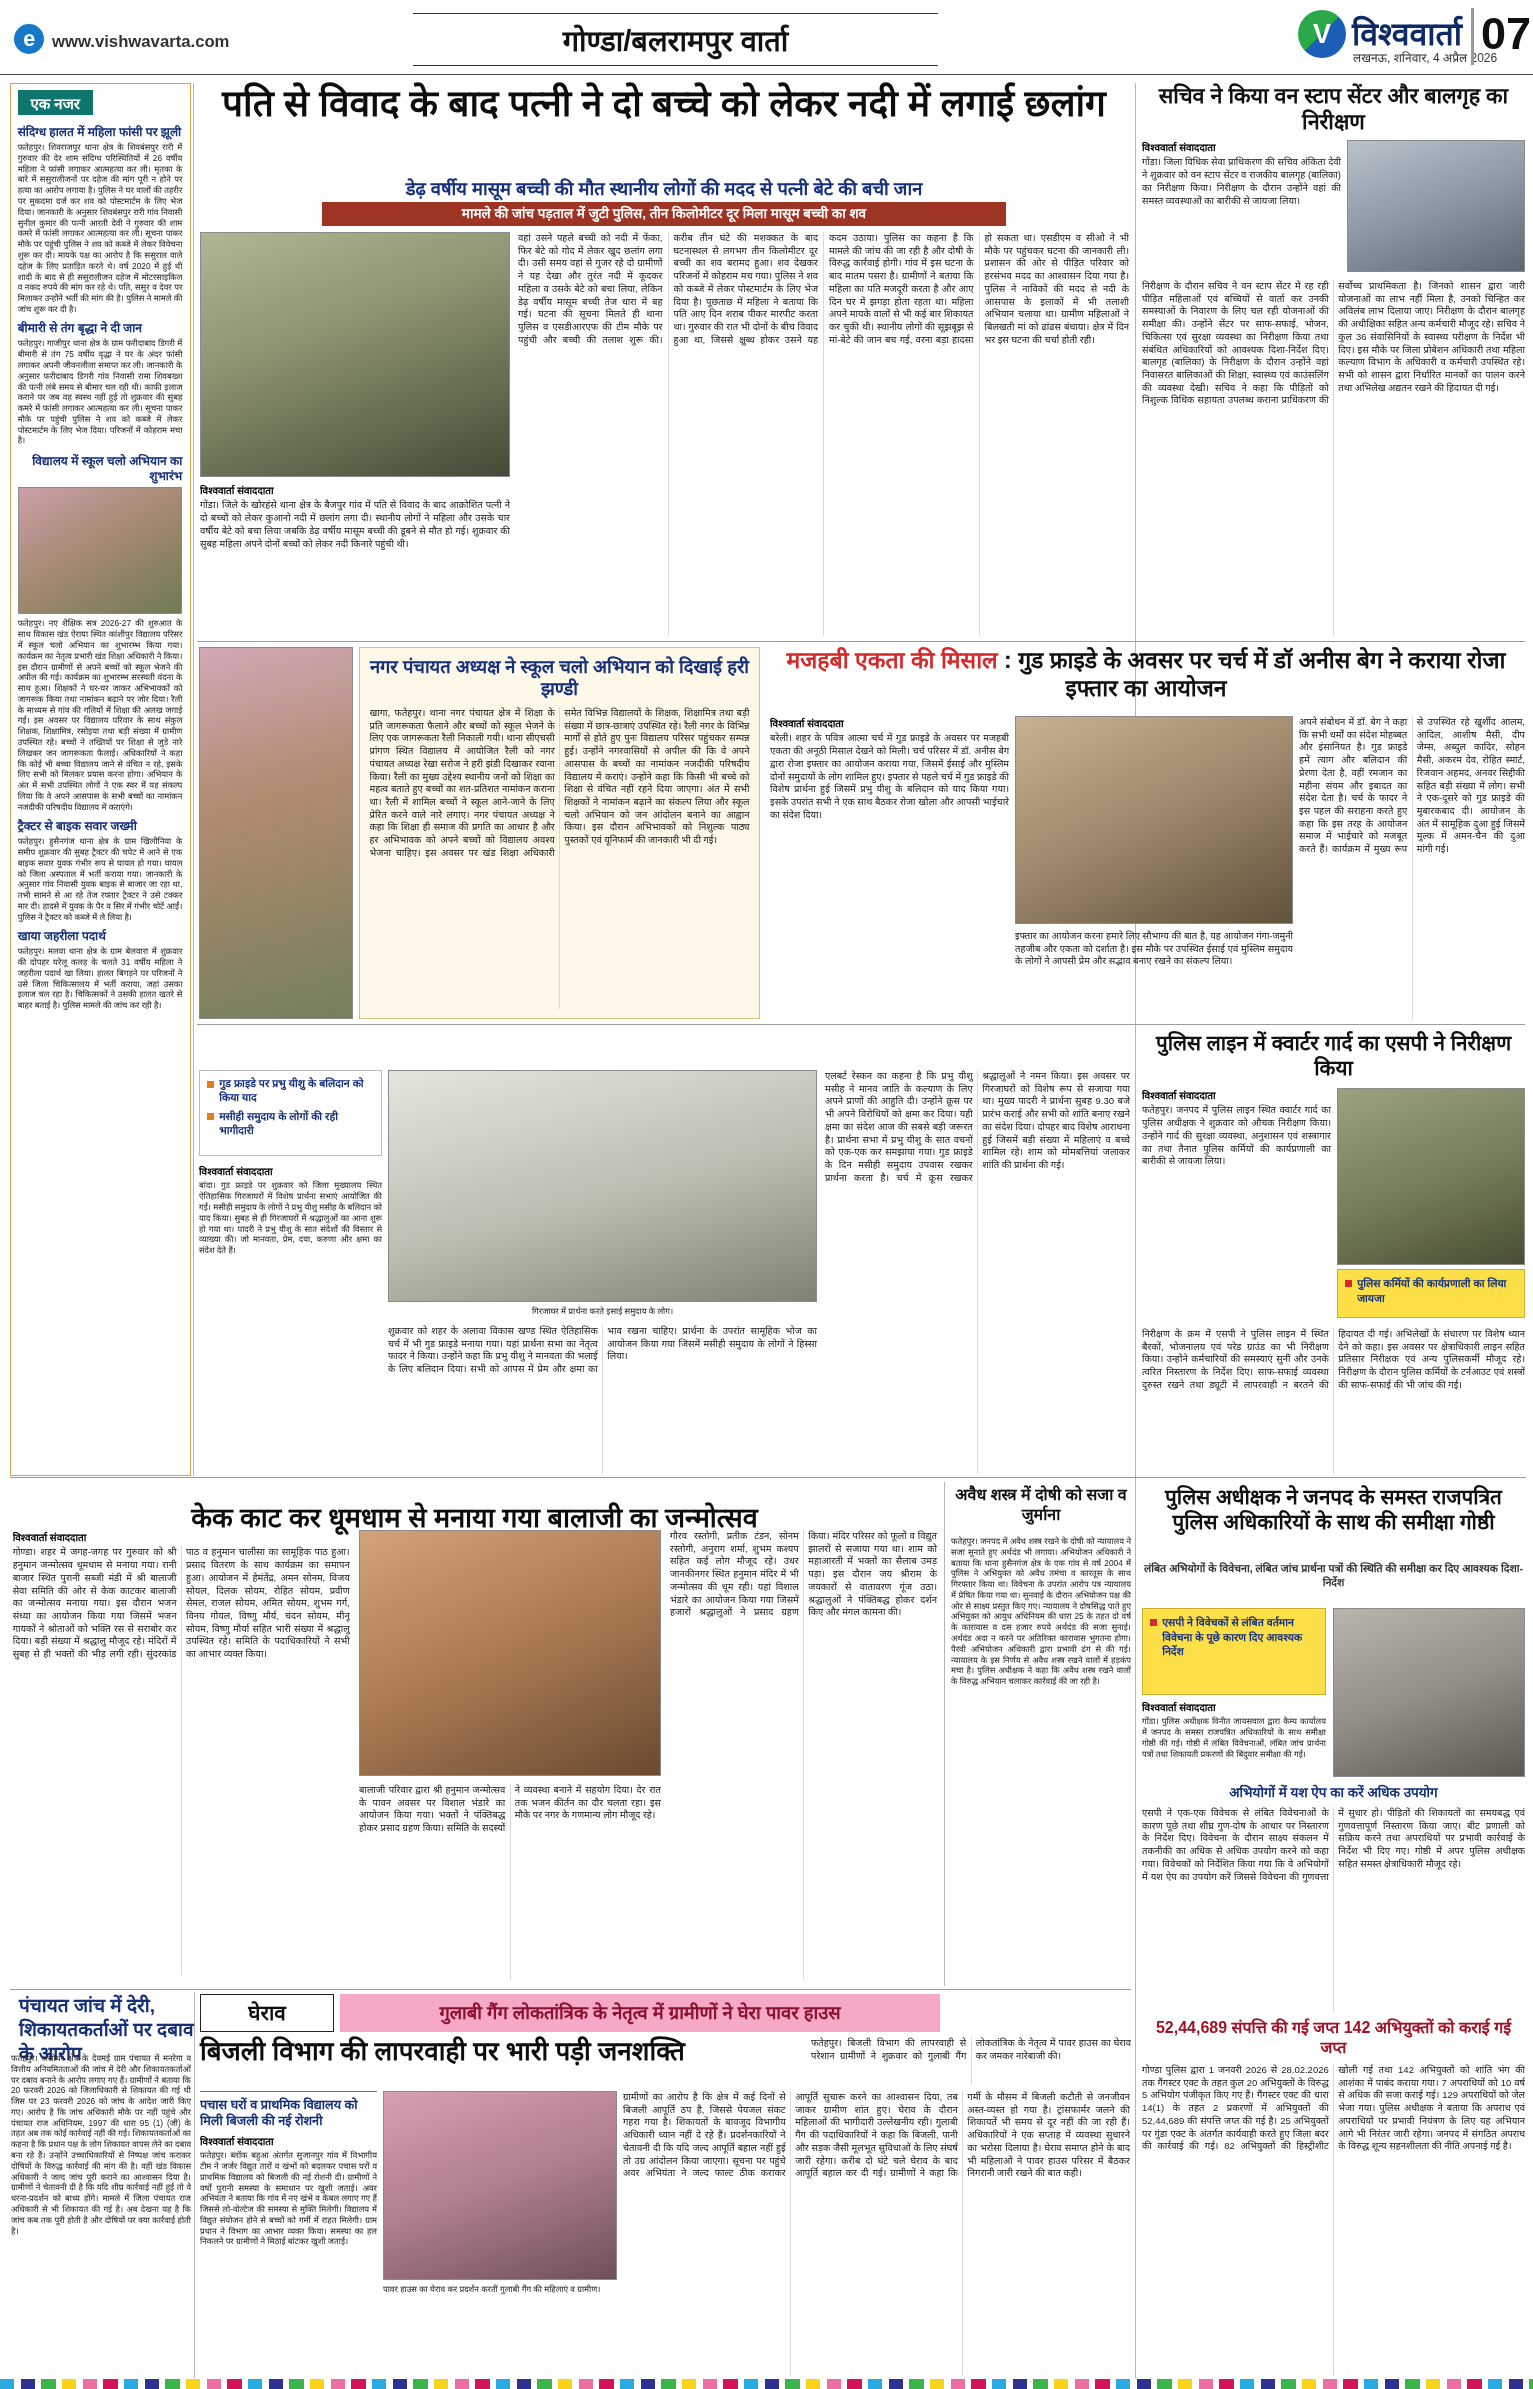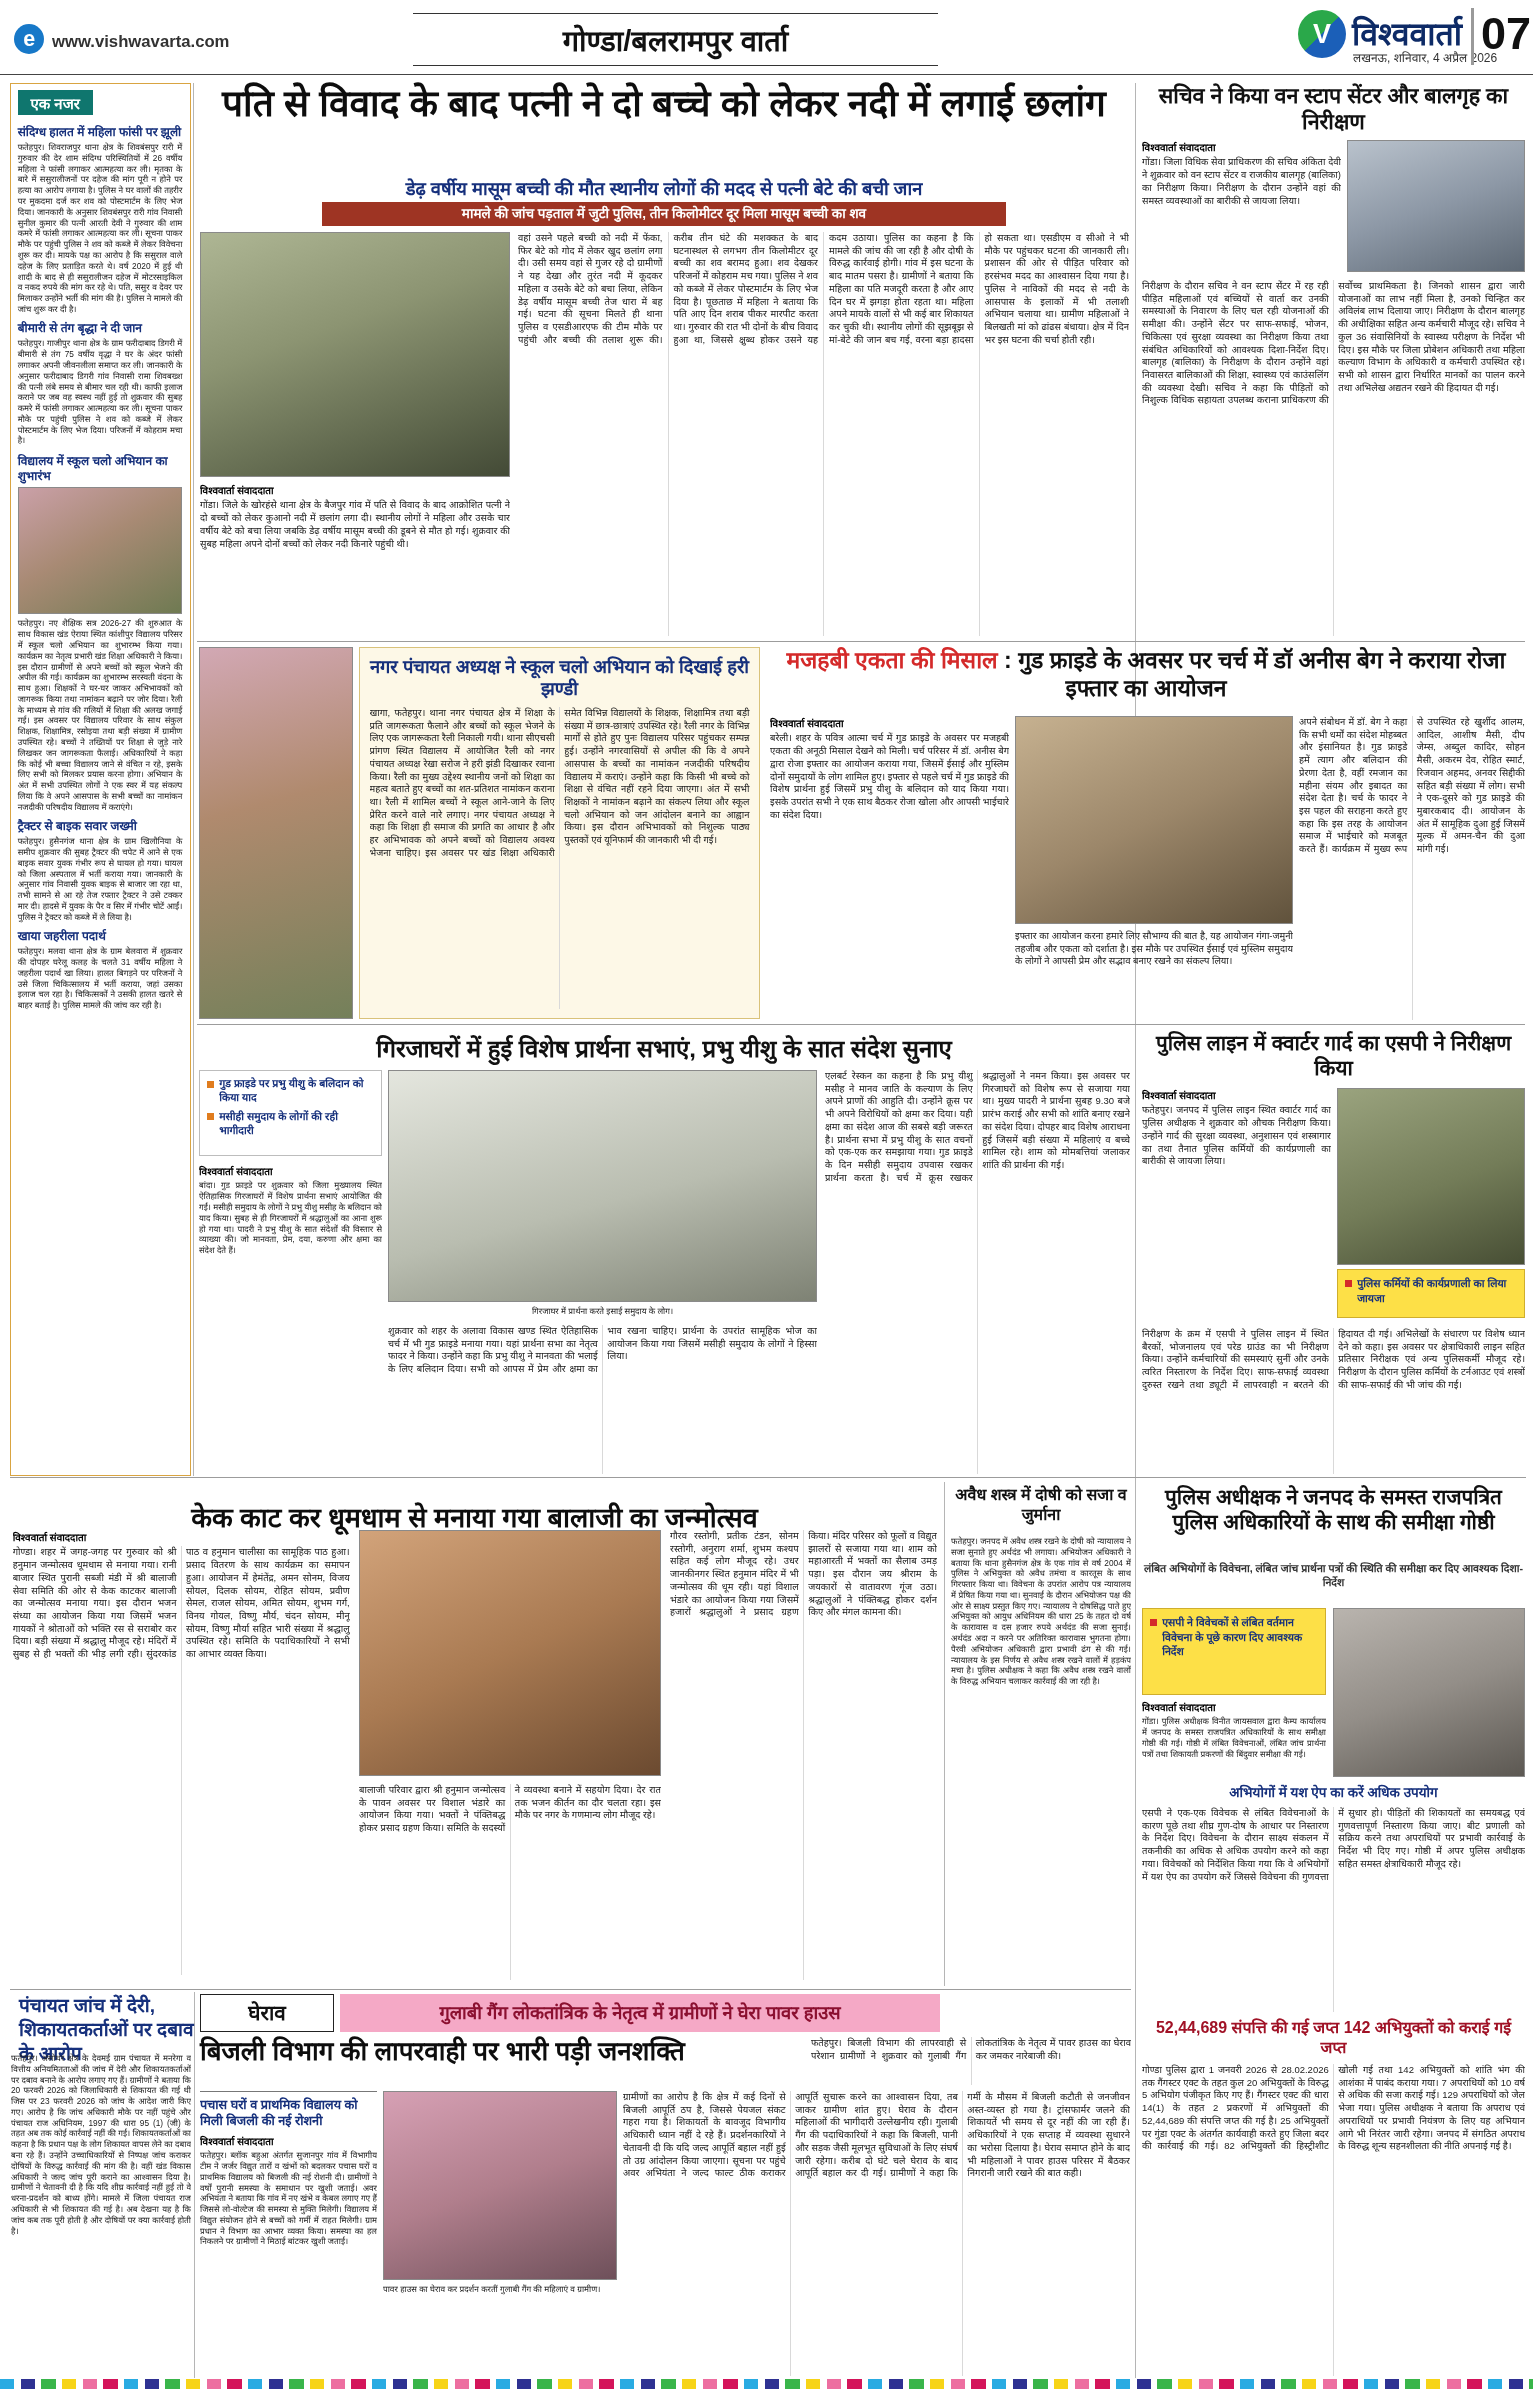--- a/index.html
+++ b/index.html
@@ -72,21 +72,21 @@
 
   <div class="abs" style="left:9.5px;top:83px;width:181px;height:1393px;border:1.6px solid #d9a441;padding:6.4px 7.2px;overflow:hidden;">
     <div style="display:inline-block;background:#0f766e;color:#fff;font-weight:bold;font-size:15px;padding:2.4px 12.7px;margin-bottom:6.4px;">एक नजर</div>
 
     <div class="navy" style="font-size:12px;font-weight:bold;line-height:1.25;margin:3.2px 0 2.4px;">संदिग्ध हालत में महिला फांसी पर झूली</div>
     <div class="bt-s">फतेहपुर। शिवराजपुर थाना क्षेत्र के शिवबंसपुर रारी में गुरुवार की देर शाम संदिग्ध परिस्थितियों में 26 वर्षीय महिला ने फांसी लगाकर आत्महत्या कर ली। मृतका के बारे में ससुरालीजनों पर दहेज की मांग पूरी न होने पर हत्या का आरोप लगाया है। पुलिस ने घर वालों की तहरीर पर मुकदमा दर्ज कर शव को पोस्टमार्टम के लिए भेज दिया। जानकारी के अनुसार शिवबंसपुर रारी गांव निवासी सुनील कुमार की पत्नी आरती देवी ने गुरुवार की शाम कमरे में फांसी लगाकर आत्महत्या कर ली। सूचना पाकर मौके पर पहुंची पुलिस ने शव को कब्जे में लेकर विवेचना शुरू कर दी। मायके पक्ष का आरोप है कि ससुराल वाले दहेज के लिए प्रताड़ित करते थे। वर्ष 2020 में हुई थी शादी के बाद से ही ससुरालीजन दहेज में मोटरसाइकिल व नकद रुपये की मांग कर रहे थे। पति, ससुर व देवर पर मिलाकर उन्होंने भर्ती की मांग की है। पुलिस ने मामले की जांच शुरू कर दी है।</div>
 
     <div class="navy" style="font-size:12px;font-weight:bold;line-height:1.25;margin:6.4px 0 2.4px;">बीमारी से तंग बृद्धा ने दी जान</div>
     <div class="bt-s">फतेहपुर। गाजीपुर थाना क्षेत्र के ग्राम फरीदाबाद डिगरी में बीमारी से तंग 75 वर्षीय वृद्धा ने घर के अंदर फांसी लगाकर अपनी जीवनलीला समाप्त कर ली। जानकारी के अनुसार फरीदाबाद डिगरी गांव निवासी रामा शिवबख्श की पत्नी लंबे समय से बीमार चल रही थी। काफी इलाज कराने पर जब वह स्वस्थ नहीं हुई तो शुक्रवार की सुबह कमरे में फांसी लगाकर आत्महत्या कर ली। सूचना पाकर मौके पर पहुंची पुलिस ने शव को कब्जे में लेकर पोस्टमार्टम के लिए भेज दिया। परिजनों में कोहराम मचा है।</div>
 
-    <div class="navy" style="font-size:12px;font-weight:bold;line-height:1.25;margin:8px 0 3.2px;text-align:left;">विद्यालय में स्कूल चलो अभियान का शुभारंभ</div>
+    <div class="navy" style="font-size:12px;font-weight:bold;line-height:1.25;margin:8px 0 3.2px;text-align:right;">विद्यालय में स्कूल चलो अभियान का शुभारंभ</div>
     <div class="photo ph-school" style="width:164px;height:127px;margin:1.6px 0 4px;"></div>
     <div class="bt-s">फतेहपुर। नए शैक्षिक सत्र 2026-27 की शुरुआत के साथ विकास खंड ऐराया स्थित कांशीपुर विद्यालय परिसर में स्कूल चलो अभियान का शुभारम्भ किया गया। कार्यक्रम का नेतृत्व प्रभारी खंड शिक्षा अधिकारी ने किया। इस दौरान ग्रामीणों से अपने बच्चों को स्कूल भेजने की अपील की गई। कार्यक्रम का शुभारम्भ सरस्वती वंदना के साथ हुआ। शिक्षकों ने घर-घर जाकर अभिभावकों को जागरूक किया तथा नामांकन बढ़ाने पर जोर दिया। रैली के माध्यम से गांव की गलियों में शिक्षा की अलख जगाई गई। इस अवसर पर विद्यालय परिवार के साथ संकुल शिक्षक, शिक्षामित्र, रसोइया तथा बड़ी संख्या में ग्रामीण उपस्थित रहे। बच्चों ने तख्तियों पर शिक्षा से जुड़े नारे लिखकर जन जागरूकता फैलाई। अधिकारियों ने कहा कि कोई भी बच्चा विद्यालय जाने से वंचित न रहे, इसके लिए सभी को मिलकर प्रयास करना होगा। अभियान के अंत में सभी उपस्थित लोगों ने एक स्वर में यह संकल्प लिया कि वे अपने आसपास के सभी बच्चों का नामांकन नजदीकी परिषदीय विद्यालय में कराएंगे।</div>
 
     <div class="navy" style="font-size:12px;font-weight:bold;line-height:1.25;margin:6.4px 0 2.4px;">ट्रैक्टर से बाइक सवार जख्मी</div>
     <div class="bt-s">फतेहपुर। हुसैनगंज थाना क्षेत्र के ग्राम खिलौनिया के समीप शुक्रवार की सुबह ट्रैक्टर की चपेट में आने से एक बाइक सवार युवक गंभीर रूप से घायल हो गया। घायल को जिला अस्पताल में भर्ती कराया गया। जानकारी के अनुसार गांव निवासी युवक बाइक से बाजार जा रहा था, तभी सामने से आ रहे तेज रफ्तार ट्रैक्टर ने उसे टक्कर मार दी। हादसे में युवक के पैर व सिर में गंभीर चोटें आईं। पुलिस ने ट्रैक्टर को कब्जे में ले लिया है।</div>
 
     <div class="navy" style="font-size:12px;font-weight:bold;line-height:1.25;margin:6.4px 0 2.4px;">खाया जहरीला पदार्थ</div>
     <div class="bt-s">फतेहपुर। मलवा थाना क्षेत्र के ग्राम बेलवारा में शुक्रवार की दोपहर घरेलू कलह के चलते 31 वर्षीय महिला ने जहरीला पदार्थ खा लिया। हालत बिगड़ने पर परिजनों ने उसे जिला चिकित्सालय में भर्ती कराया, जहां उसका इलाज चल रहा है। चिकित्सकों ने उसकी हालत खतरे से बाहर बताई है। पुलिस मामले की जांच कर रही है।</div>
   </div>
 
@@ -122,21 +122,20 @@
     <span style="color:#d42a2a;">मजहबी एकता की मिसाल</span><span> : गुड फ्राइडे के अवसर पर चर्च में डॉ अनीस बेग ने कराया रोजा इफ्तार का आयोजन</span>
   </div>
   <div class="abs" style="left:770px;top:716px;width:239px;height:304px;overflow:hidden;">
     <span class="byline">विश्ववार्ता संवाददाता</span>
     <div class="bt">बरेली। शहर के पवित्र आत्मा चर्च में गुड फ्राइडे के अवसर पर मजहबी एकता की अनूठी मिसाल देखने को मिली। चर्च परिसर में डॉ. अनीस बेग द्वारा रोजा इफ्तार का आयोजन कराया गया, जिसमें ईसाई और मुस्लिम दोनों समुदायों के लोग शामिल हुए। इफ्तार से पहले चर्च में गुड फ्राइडे की विशेष प्रार्थना हुई जिसमें प्रभु यीशु के बलिदान को याद किया गया। इसके उपरांत सभी ने एक साथ बैठकर रोजा खोला और आपसी भाईचारे का संदेश दिया।</div>
   </div>
   <div class="abs photo ph-maz" style="left:1015px;top:716px;width:278px;height:208px;"></div>
   <div class="abs bt" style="left:1015px;top:930px;width:278px;height:89px;overflow:hidden;">इफ्तार का आयोजन करना हमारे लिए सौभाग्य की बात है, यह आयोजन गंगा-जमुनी तहजीब और एकता को दर्शाता है। इस मौके पर उपस्थित ईसाई एवं मुस्लिम समुदाय के लोगों ने आपसी प्रेम और सद्भाव बनाए रखने का संकल्प लिया।</div>
   <div class="abs cols2 bt" style="left:1299px;top:716px;width:226px;height:304px;overflow:hidden;">अपने संबोधन में डॉ. बेग ने कहा कि सभी धर्मों का संदेश मोहब्बत और इंसानियत है। गुड फ्राइडे हमें त्याग और बलिदान की प्रेरणा देता है, वहीं रमजान का महीना संयम और इबादत का संदेश देता है। चर्च के फादर ने इस पहल की सराहना करते हुए कहा कि इस तरह के आयोजन समाज में भाईचारे को मजबूत करते हैं। कार्यक्रम में मुख्य रूप से उपस्थित रहे खुर्शीद आलम, आदिल, आशीष मैसी, दीप जेम्स, अब्दुल कादिर, सोहन मैसी, अकरम देव, रोहित स्मार्ट, रिजवान अहमद, अनवर सिद्दीकी सहित बड़ी संख्या में लोग। सभी ने एक-दूसरे को गुड फ्राइडे की मुबारकबाद दी। आयोजन के अंत में सामूहिक दुआ हुई जिसमें मुल्क में अमन-चैन की दुआ मांगी गई।</div>
 
-  <div class="abs" style="left:199px;top:1031px;width:930px;font-size:24px;font-weight:bold;text-align:center;color:#111;">गिरजाघरों में हुई विशेष प्रार्थना सभाएं, प्रभु यीशु के सात संदेश सुनाए</div>
 
   <div class="abs" style="left:199px;top:1070px;width:183px;height:86px;border:1.6px solid #bdbdbd;padding:6.4px 7.2px;">
     <div style="display:flex;margin-bottom:4.8px;">
       <span class="bullet-sq"></span>
       <span class="navy" style="font-size:10.7px;font-weight:bold;line-height:1.3;">गुड फ्राइडे पर प्रभु यीशु के बलिदान को किया याद</span>
     </div>
     <div style="display:flex;">
       <span class="bullet-sq"></span>
       <span class="navy" style="font-size:10.7px;font-weight:bold;line-height:1.3;">मसीही समुदाय के लोगों की रही भागीदारी</span>
     </div>

